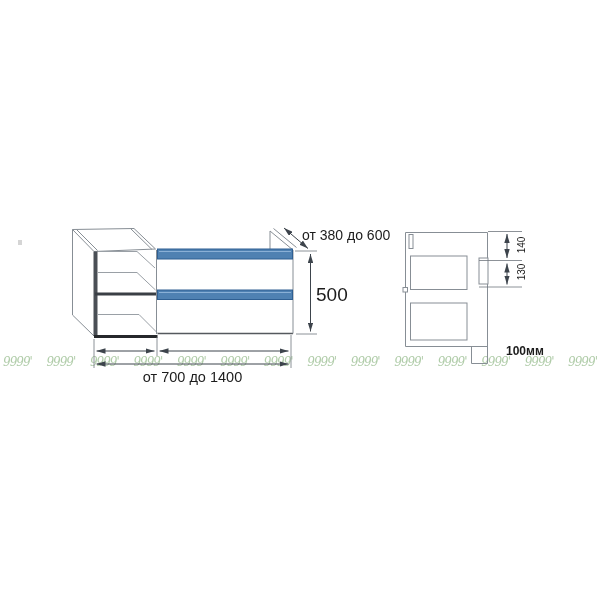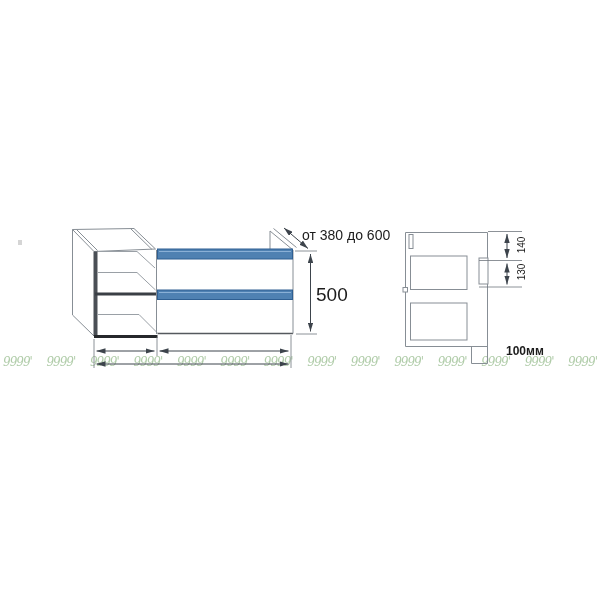--- a/index.html
+++ b/index.html
@@ -160,17 +160,18 @@
         <path class="ext" d="M479,260.5 L522,260.5"></path>
         <path class="ext" d="M479,287 L522,287"></path>
         <path class="dim" d="M507,234 L507,258" marker-start="url(#ah)" marker-end="url(#ah)"></path>
         <path class="dim" d="M507,263.5 L507,284.5" marker-start="url(#ah)" marker-end="url(#ah)"></path>
       </g>
     </g>
   </svg>
 
   <span class="label lbl-depth">от 380 до 600</span>
   <span class="label lbl-height">500</span>
+  <span class="label lbl-width">от 700 до 1400</span>
   <span class="label lbl-rot lbl-140">140</span>
   <span class="label lbl-rot lbl-130">130</span>
   <span class="label lbl-plinth">100мм</span>
 
 </div>
 
 </body></html>

